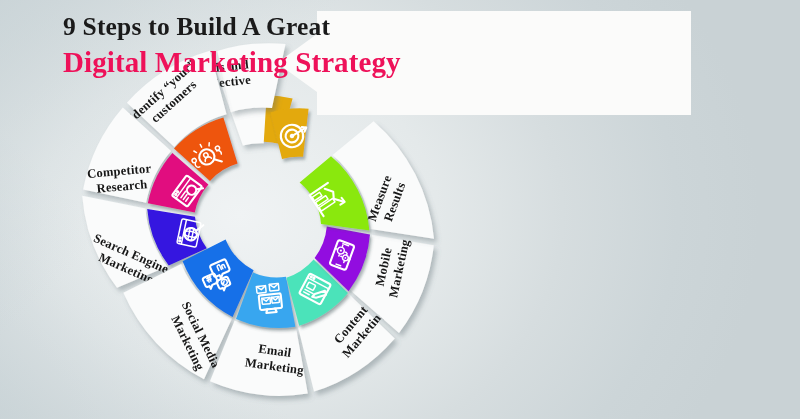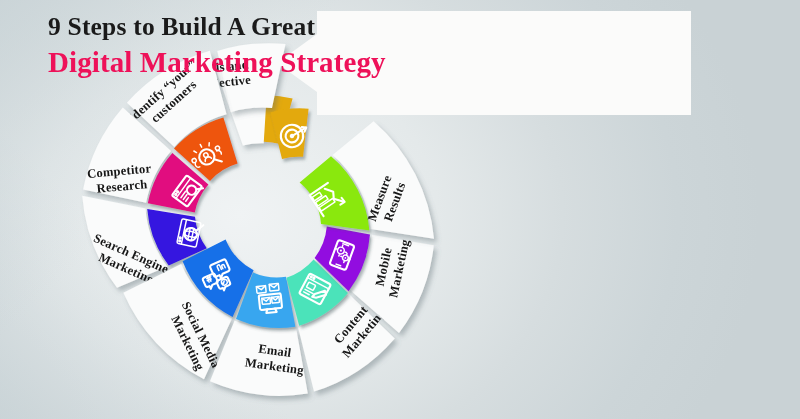--- a/index.html
+++ b/index.html
@@ -39,21 +39,21 @@
     top: 11px;
     width: 414px;
     height: 104px;
     background: #fbfbfa;
     clip-path: polygon(40px 0, 100% 0, 100% 100%, 40px 100%, 40px 78%, 0 50%, 40px 22%);
     filter: drop-shadow(4px 5px 5px rgba(80,95,100,0.40));
     z-index: 40;
   }
   #banner-inner {
     position: absolute;
-    left: 48px;
+    left: 63px;
     top: 13px;
     width: 350px;
   }
   .title-line1 {
     font-family: "Liberation Serif", serif;
     font-weight: bold;
     font-size: 25.5px;
     color: #1a1a1a;
     letter-spacing: 0.2px;
     line-height: 1.12;

